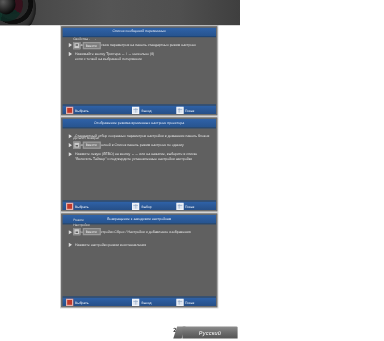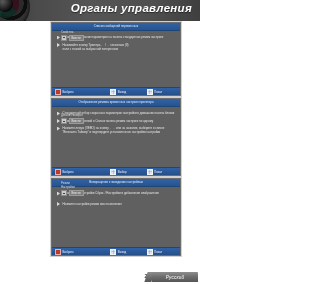--- a/index.html
+++ b/index.html
@@ -137,21 +137,20 @@
     transform:skewX(-18deg);
   }
 </style>
 </head>
 <body>
 
 <div class="page">
 
   <div class="header">
     <div class="logo"></div>
-    <div class="header-title">Органы управления</div>
   </div>
 
   <div class="osd osd-1">
     <div class="osd-title">Список сообщений переменных</div>
     <div class="osd-body">
       <div class="bullet-row">
         <span class="bullet-ico"></span>
         <span class="bullet-txt">
           <span>Установите источник параметров на панель стандартных режим настроек</span>
         </span>

